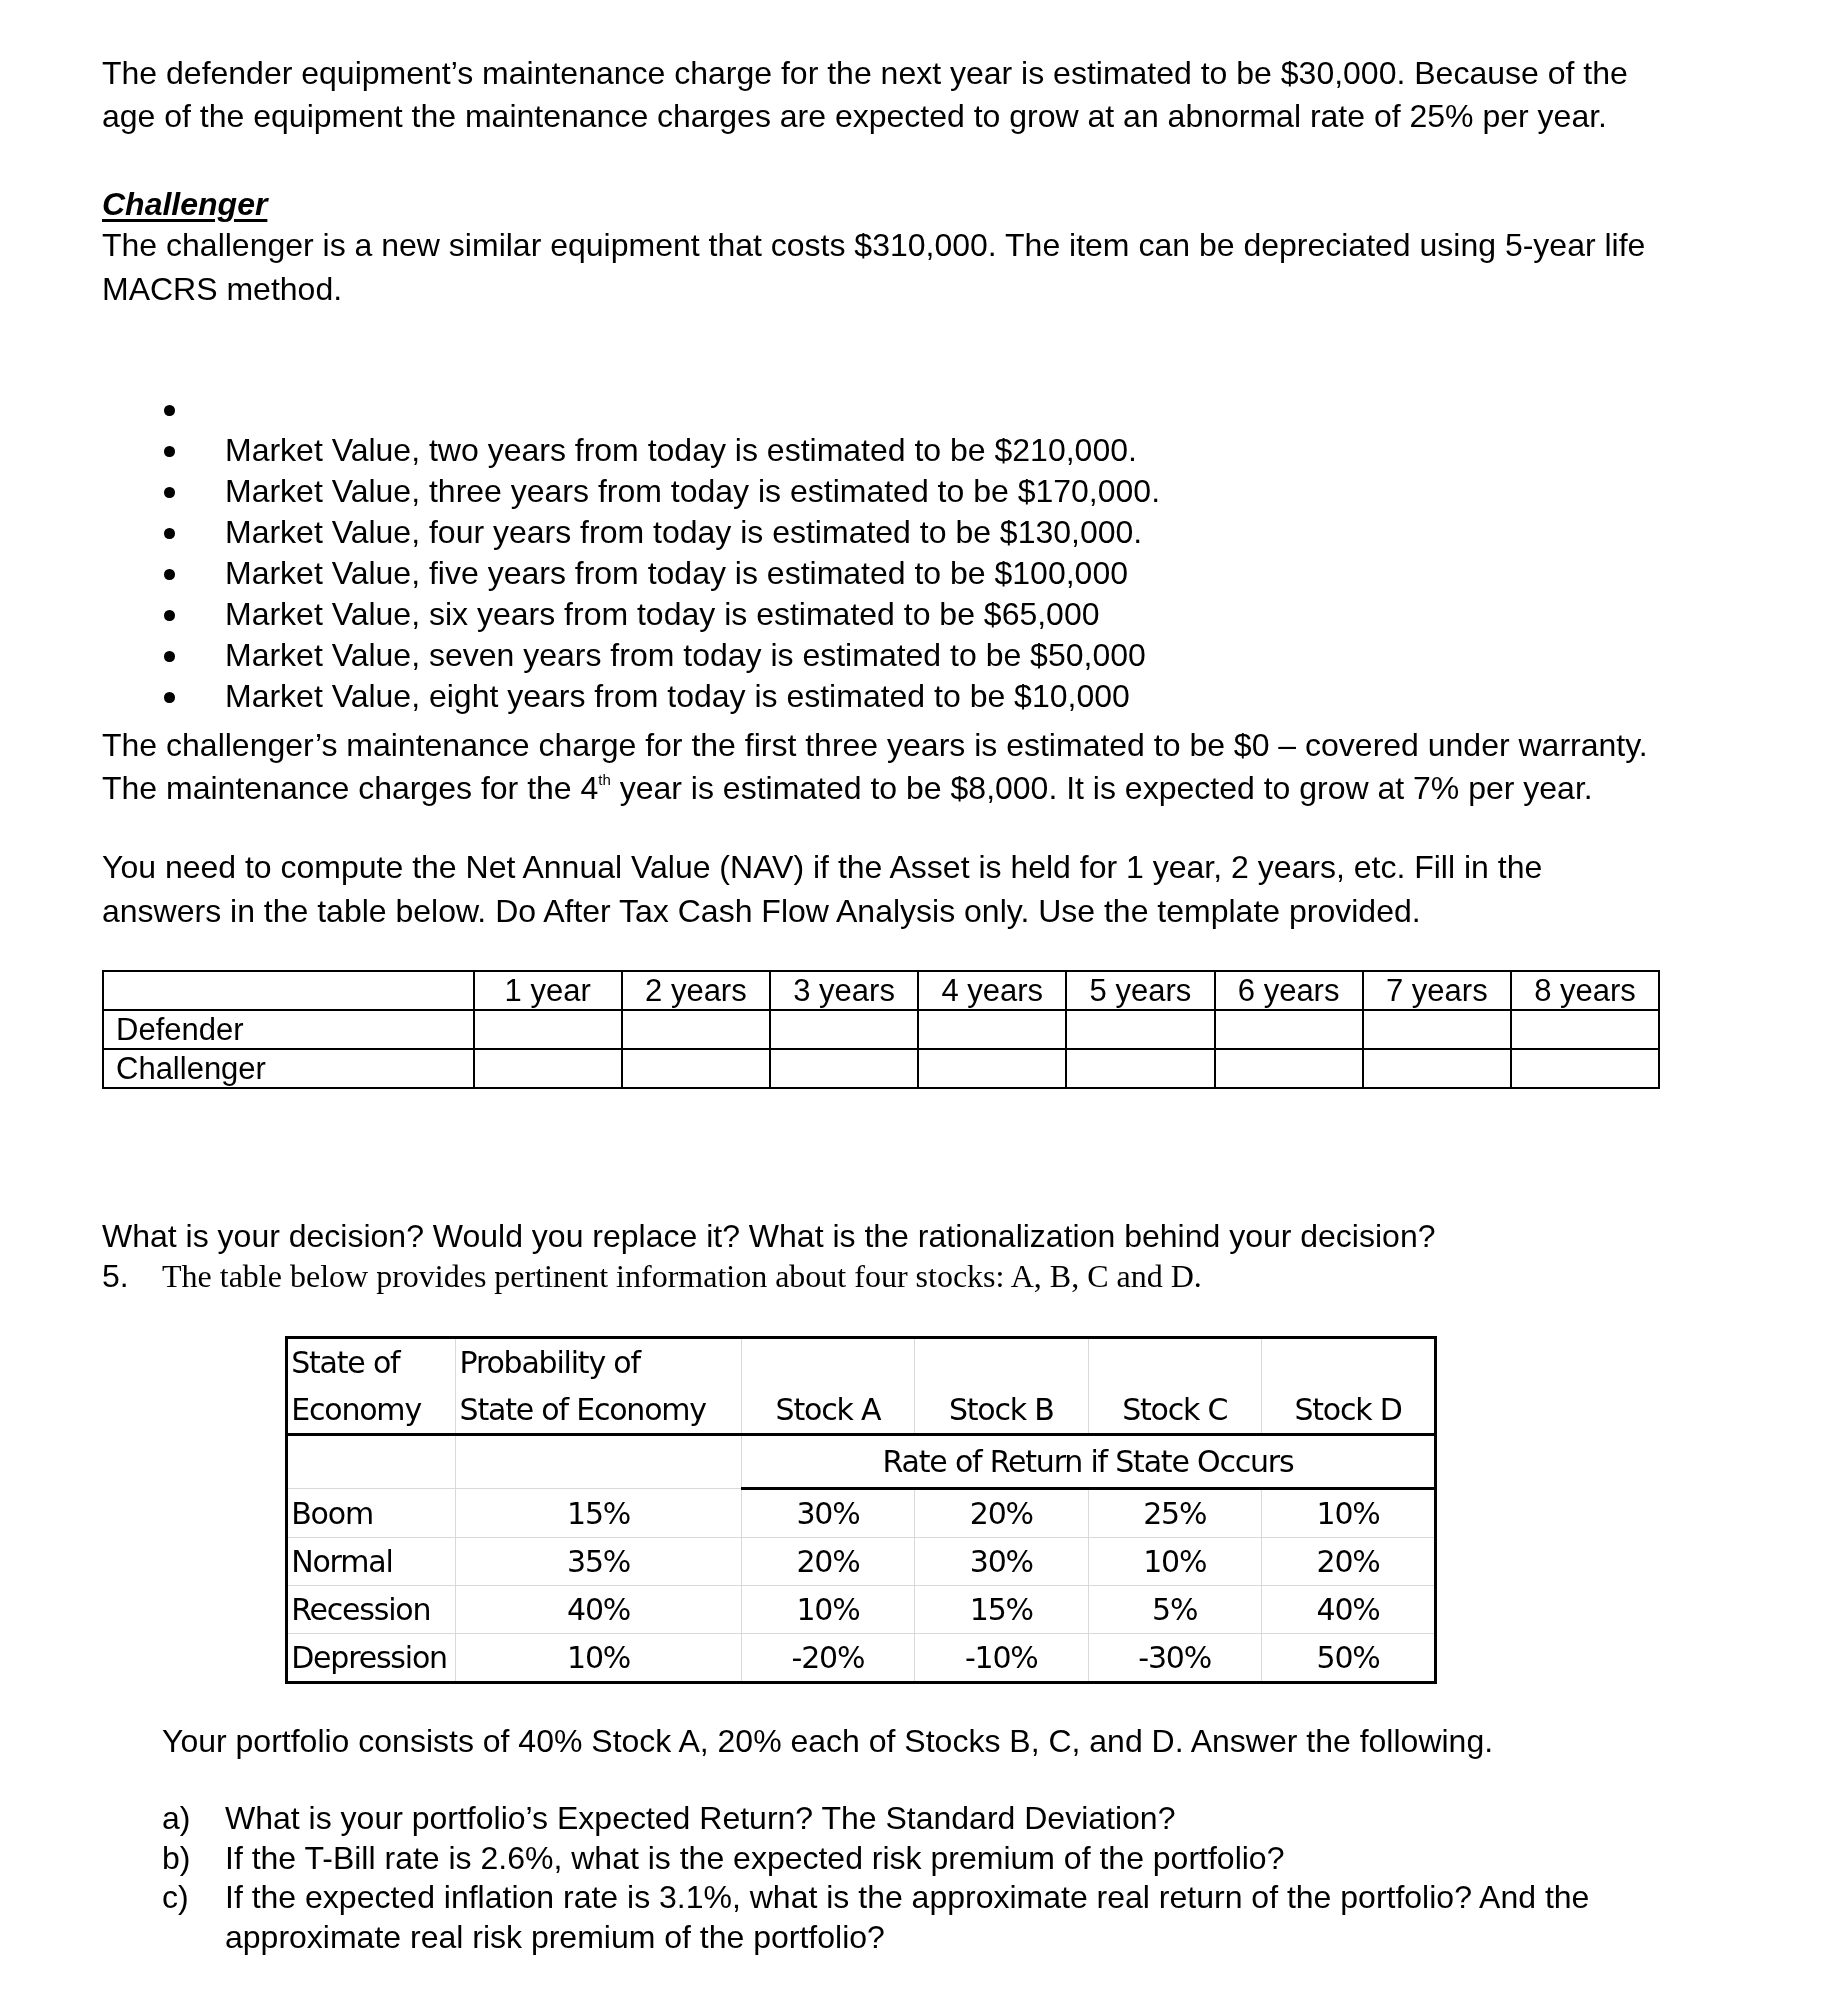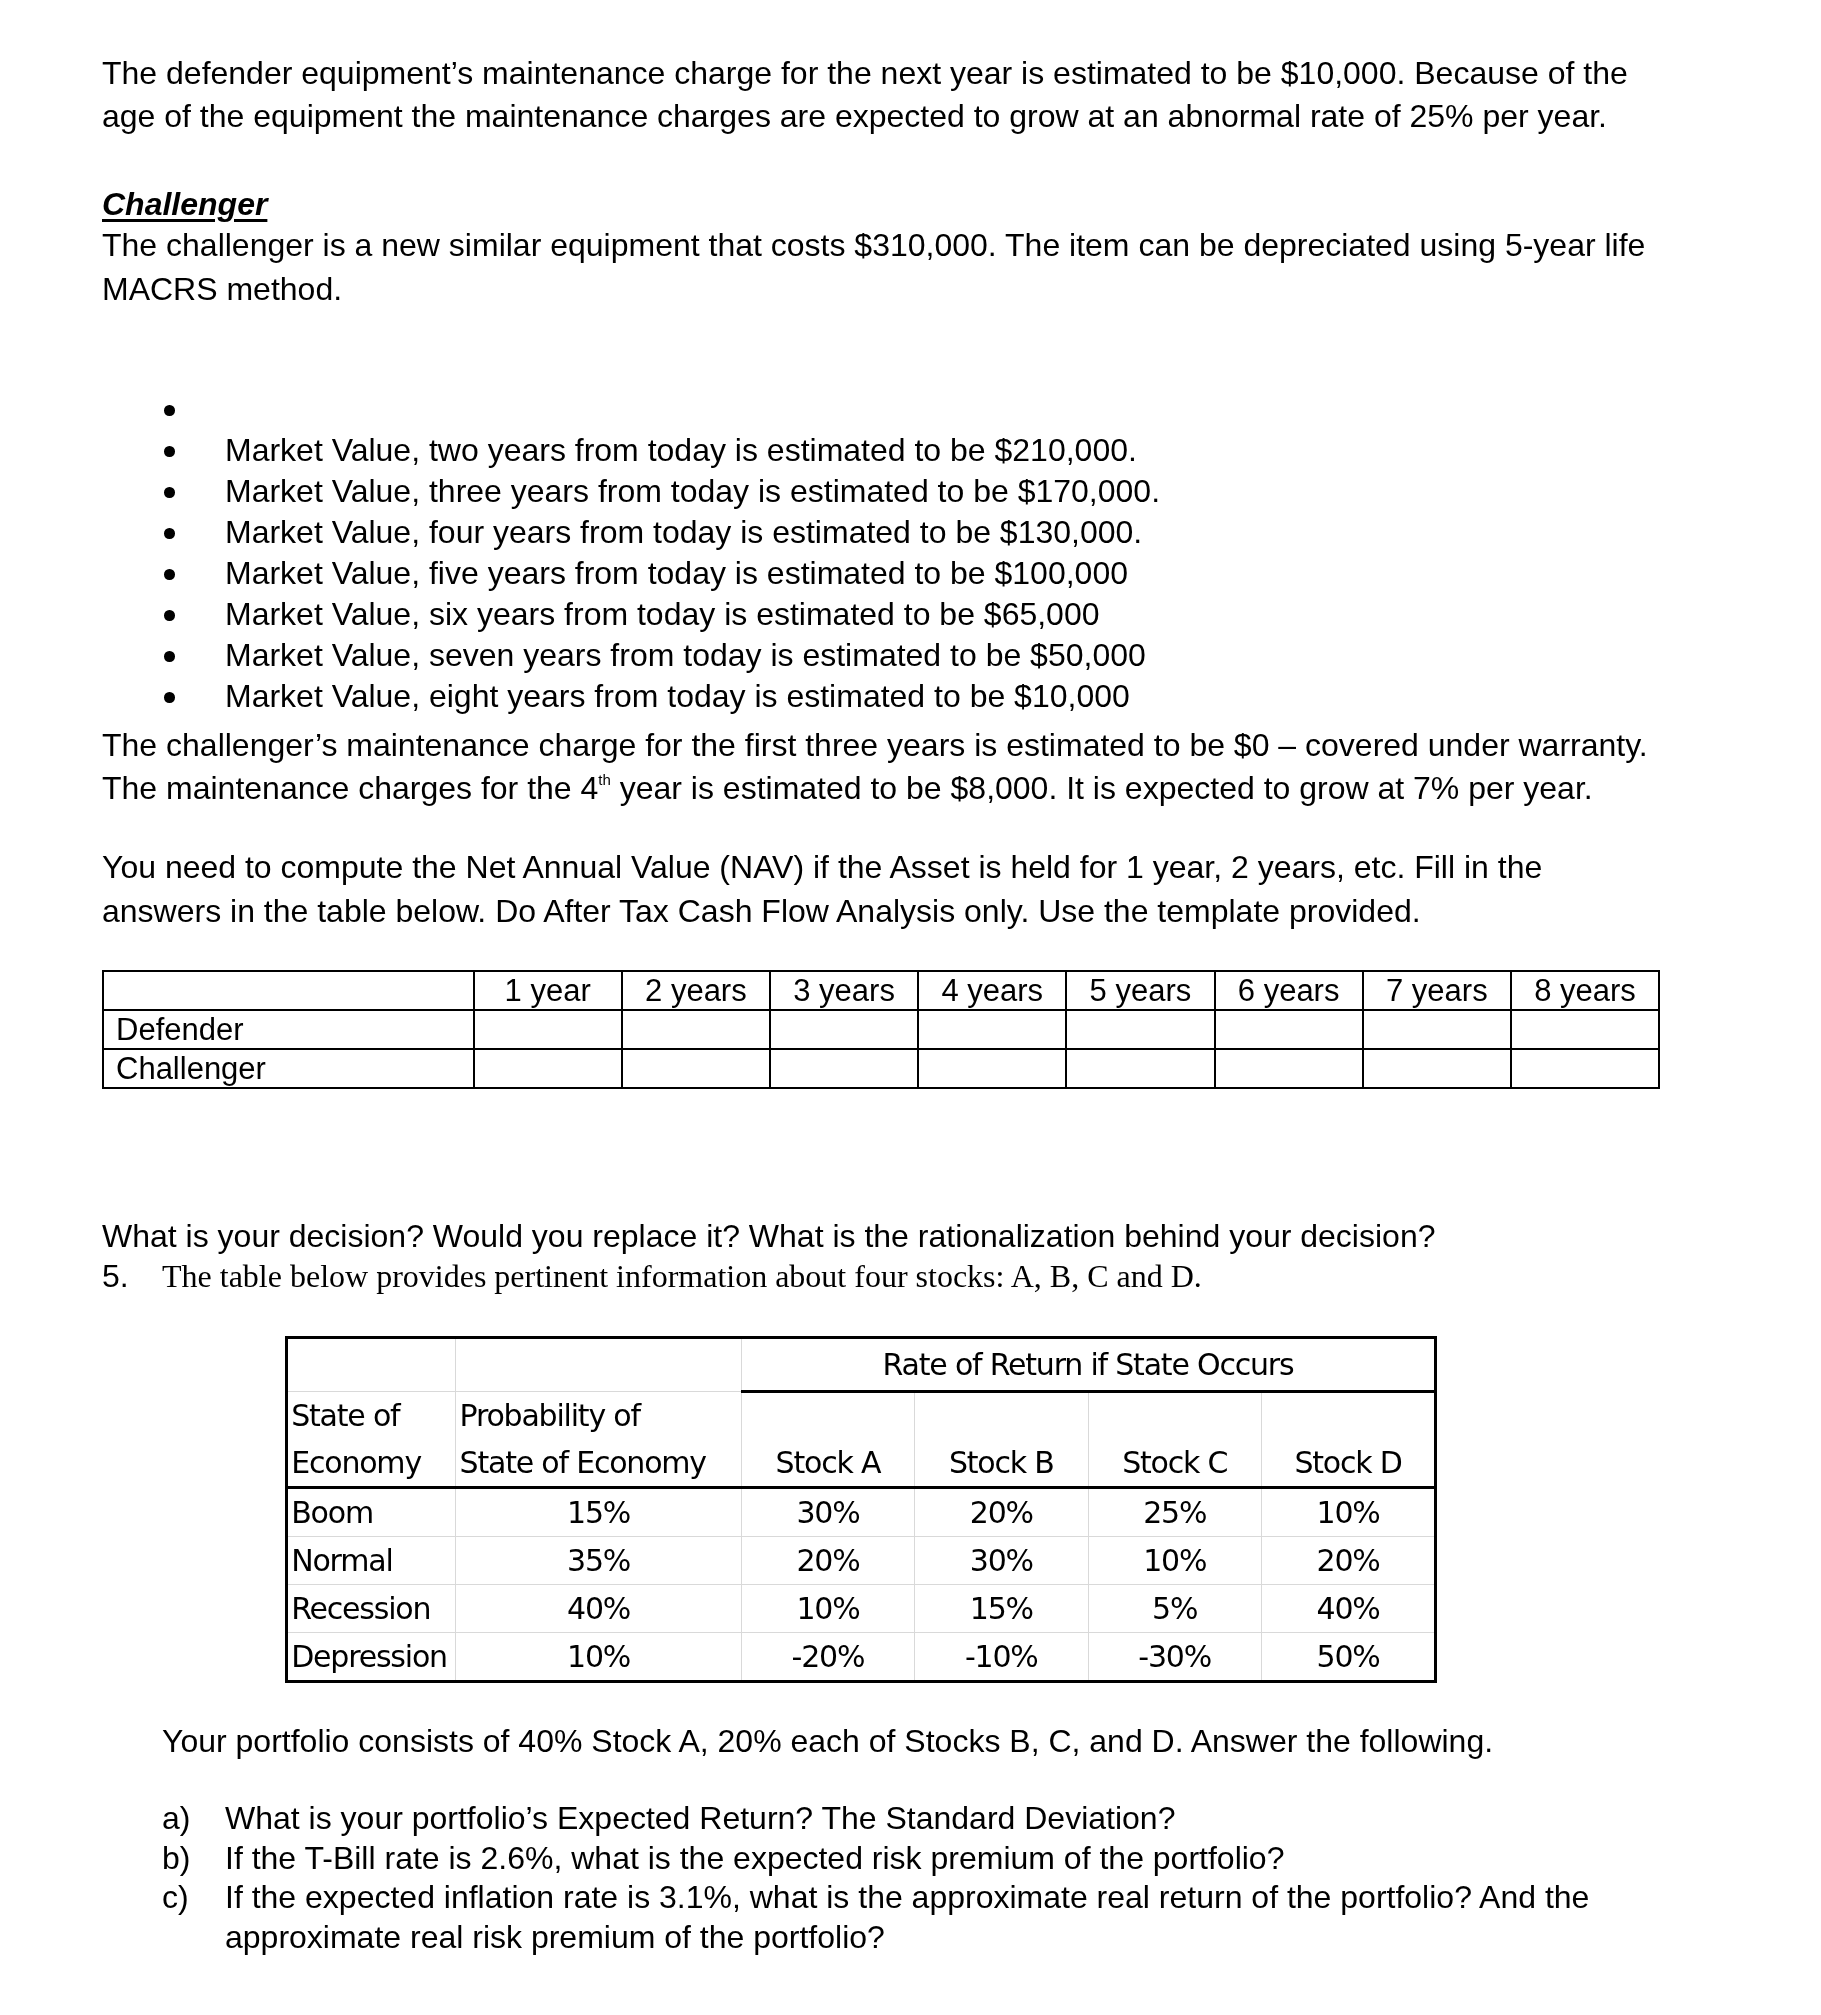--- a/index.html
+++ b/index.html
@@ -33,21 +33,21 @@
   table.stocks td.c2 { width: 278px; }
   table.stocks td.cs { width: 166px; text-align: center; }
   table.stocks td.prob { text-align: center; }
   .stacked span { display: block; }
 </style>
 </head>
 <body>
 
 <div class="doc">
 
-  <div class="para abs" style="top:52px;">The defender equipment’s maintenance charge for the next year is estimated to be $10,000.  Because of the</div>
+  <div class="para abs" style="top:52px;">The defender equipment’s maintenance charge for the next year is estimated to be $30,000.  Because of the</div>
   <div class="para abs" style="top:95px;">age of the equipment the maintenance charges are expected to grow at an abnormal rate of 25% per year.</div>
 
   <div class="para abs heading" style="top:183px;">Challenger</div>
   <div class="para abs" style="top:224px;">The challenger is a new similar equipment that costs $310,000.  The item can be depreciated using 5-year life</div>
   <div class="para abs" style="top:268px;">MACRS method.</div>
 
 
   <ul class="bullets">
     <li><span class="dot"></span></li>
     <li><span class="dot"></span><span>Market Value, two years from today is estimated to be $210,000.</span></li>
@@ -104,37 +104,37 @@
     </table>
 
   <div class="para abs" style="top:1173px;margin-top:42px;">What is your decision?  Would you replace it?  What is the rationalization behind your decision?</div>
 
   <div class="abs" style="left:102px; top:1255px;">5.</div>
   <div class="abs" style="left:162px; top:1255px;font-family:Liberation Serif, serif;">The table below provides pertinent information about four stocks: A, B, C and D.</div>
 
   <table class="stocks">
     <tbody>
         <tr>
-      <td class="c1"></td>
-      <td class="c2"></td>
-      <td class="ro-head" colspan="4">Rate of Return if State Occurs</td>
-    </tr>
-    <tr>
       <td class="c1 hdr-bottom stacked">
             <span>State of</span>
             <span>Economy</span>
           </td>
       <td class="c2 hdr-bottom stacked">
             <span>Probability of</span>
             <span>State of Economy</span>
           </td>
       <td class="cs hdr-bottom">Stock A</td>
       <td class="cs hdr-bottom">Stock B</td>
       <td class="cs hdr-bottom">Stock C</td>
       <td class="cs hdr-bottom">Stock D</td>
+    </tr>
+    <tr>
+      <td class="c1"></td>
+      <td class="c2"></td>
+      <td class="ro-head" colspan="4">Rate of Return if State Occurs</td>
     </tr>
     <tr>
       <td class="c1">Boom</td>
       <td class="c2 prob">15%</td>
       <td class="cs">30%</td>
       <td class="cs">20%</td>
       <td class="cs">25%</td>
       <td class="cs">10%</td>
     </tr>
     <tr>

